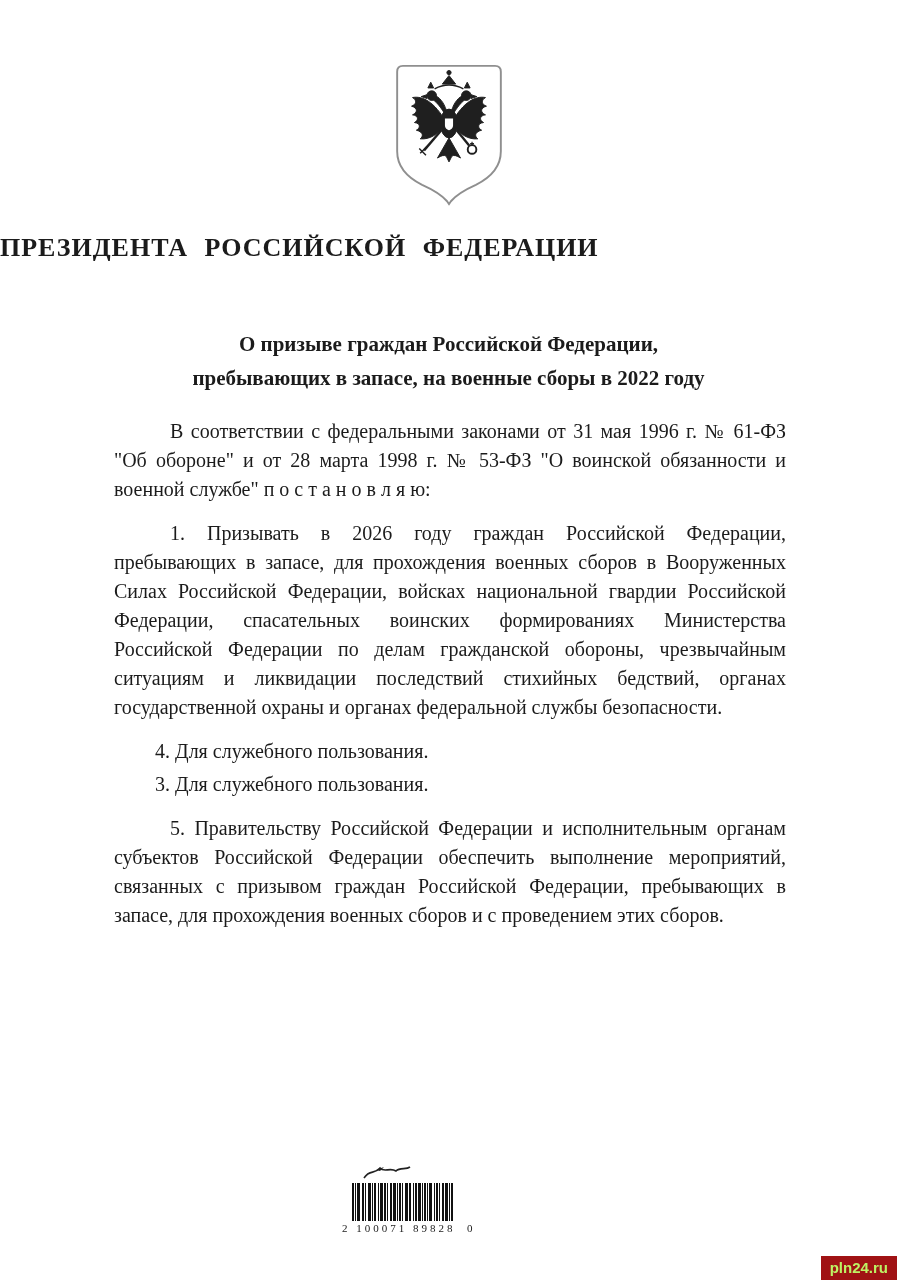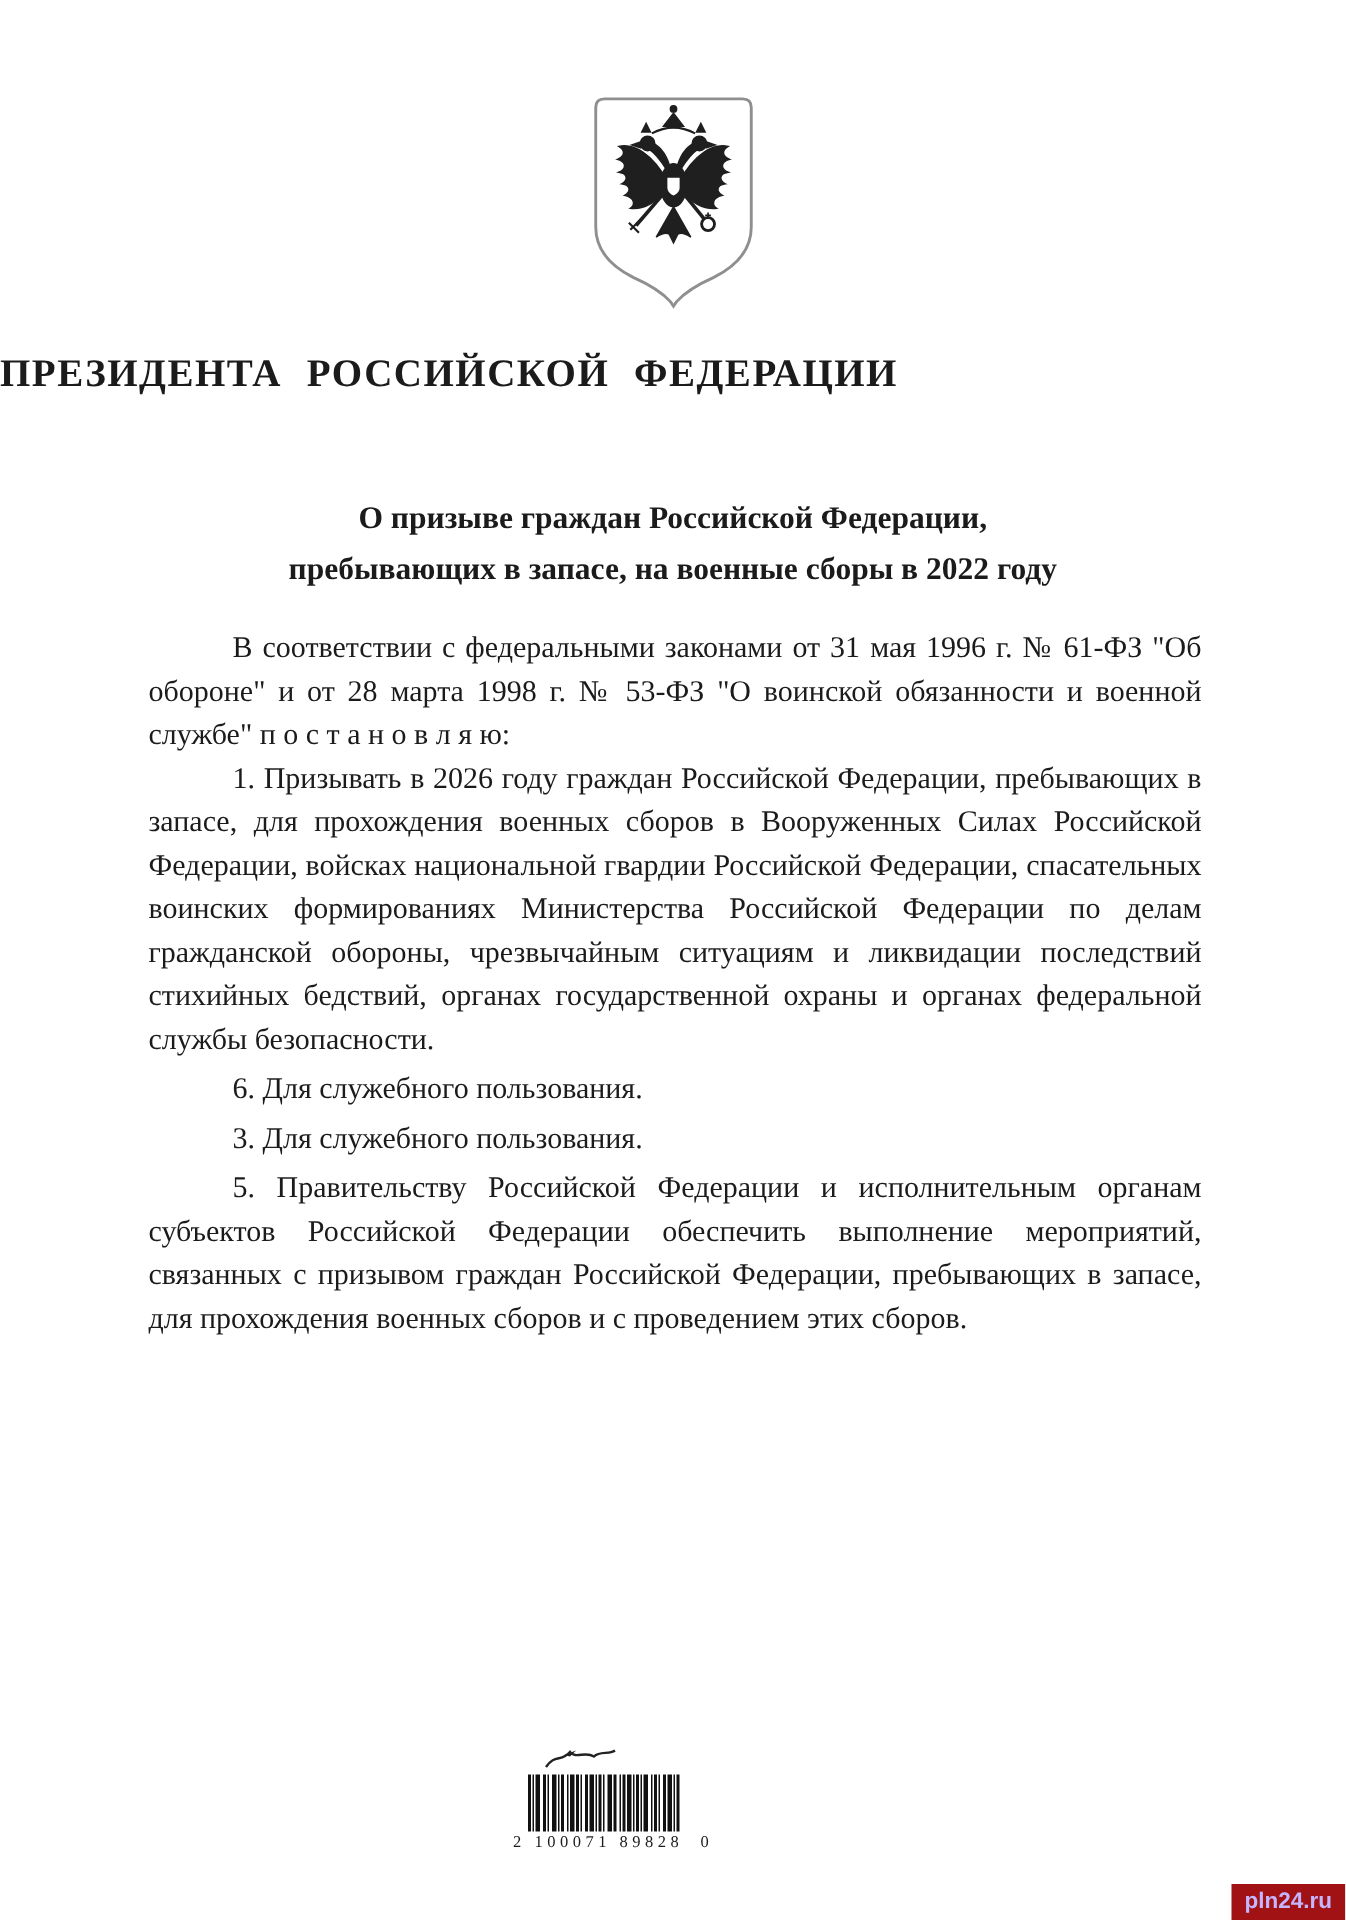--- a/index.html
+++ b/index.html
@@ -32,41 +32,41 @@
     text-align:center;
     font-size:21px; font-weight:700;
     line-height:34px;
   }
   .decree-body {
     margin:22px 96px 0 99px;
     font-size:20px;
     line-height:29px;
     text-align:justify;
   }
-  .decree-body p { text-indent:56px; margin:0; }
+  .decree-body p { text-indent:56px; margin:15px; }
   .decree-body p.short { margin:4px 0; }
   .barcode-block {
     position:absolute; left:352px; top:1164px;
     width:140px;
   }
   .signature-mark { display:block; margin-left:8px; }
   .barcode-bars {
     display:flex; align-items:stretch;
     height:38px; margin-top:1px;
   }
   .barcode-bars .bar { background:#111111; }
   .barcode-bars .gap { background:transparent; }
   .barcode-digits {
     margin-top:1px; margin-left:-10px;
     font-size:11px; letter-spacing:3px;
     white-space:pre; color:#1b1b1b;
   }
   .watermark-badge {
     position:absolute; right:0; bottom:0;
-    background:#a01214; color:#c4b5fd;
+    background:#a01214; color:#bef264;
     font-family:"Liberation Sans", sans-serif;
     font-size:15px; font-weight:700;
     padding:4px 9px 5px 9px;
     line-height:1;
   }
 </style>
 </head>
 <body>
 
 <div class="page">
@@ -104,21 +104,21 @@
   <div class="decree-issuer">ПРЕЗИДЕНТА РОССИЙСКОЙ ФЕДЕРАЦИИ</div>
 
   <div class="decree-subject">
     <div>О призыве граждан Российской Федерации,</div>
     <div>пребывающих в запасе, на военные сборы в 2022 году</div>
   </div>
 
   <div class="decree-body">
     <p>В соответствии с федеральными законами от 31 мая 1996 г. № 61-ФЗ "Об обороне" и от 28 марта 1998 г. № 53-ФЗ "О воинской обязанности и военной службе" п о с т а н о в л я ю:</p>
     <p>1. Призывать в 2026 году граждан Российской Федерации, пребывающих в запасе, для прохождения военных сборов в Вооруженных Силах Российской Федерации, войсках национальной гвардии Российской Федерации, спасательных воинских формированиях Министерства Российской Федерации по делам гражданской обороны, чрезвычайным ситуациям и ликвидации последствий стихийных бедствий, органах государственной охраны и органах федеральной службы безопасности.</p>
-    <p class="short">6. Для служебного пользования.</p>
+    <p class="short">4. Для служебного пользования.</p>
     <p class="short">3. Для служебного пользования.</p>
     <p>5. Правительству Российской Федерации и исполнительным органам субъектов Российской Федерации обеспечить выполнение мероприятий, связанных с призывом граждан Российской Федерации, пребывающих в запасе, для прохождения военных сборов и с проведением этих сборов.</p>
   </div>
 
   <div class="barcode-block">
     <svg class="signature-mark" width="70" height="18" viewBox="0 0 70 18">
       <path d="M4,14 C10,5 14,11 20,4 C24,9 30,3 36,7 C40,3 46,6 50,3" fill="none" stroke="#222" stroke-width="1.6"></path>
       <path d="M16,6 l8,-3 l-4,4 z" fill="#222"></path>
     </svg>
     <div class="barcode-bars">

